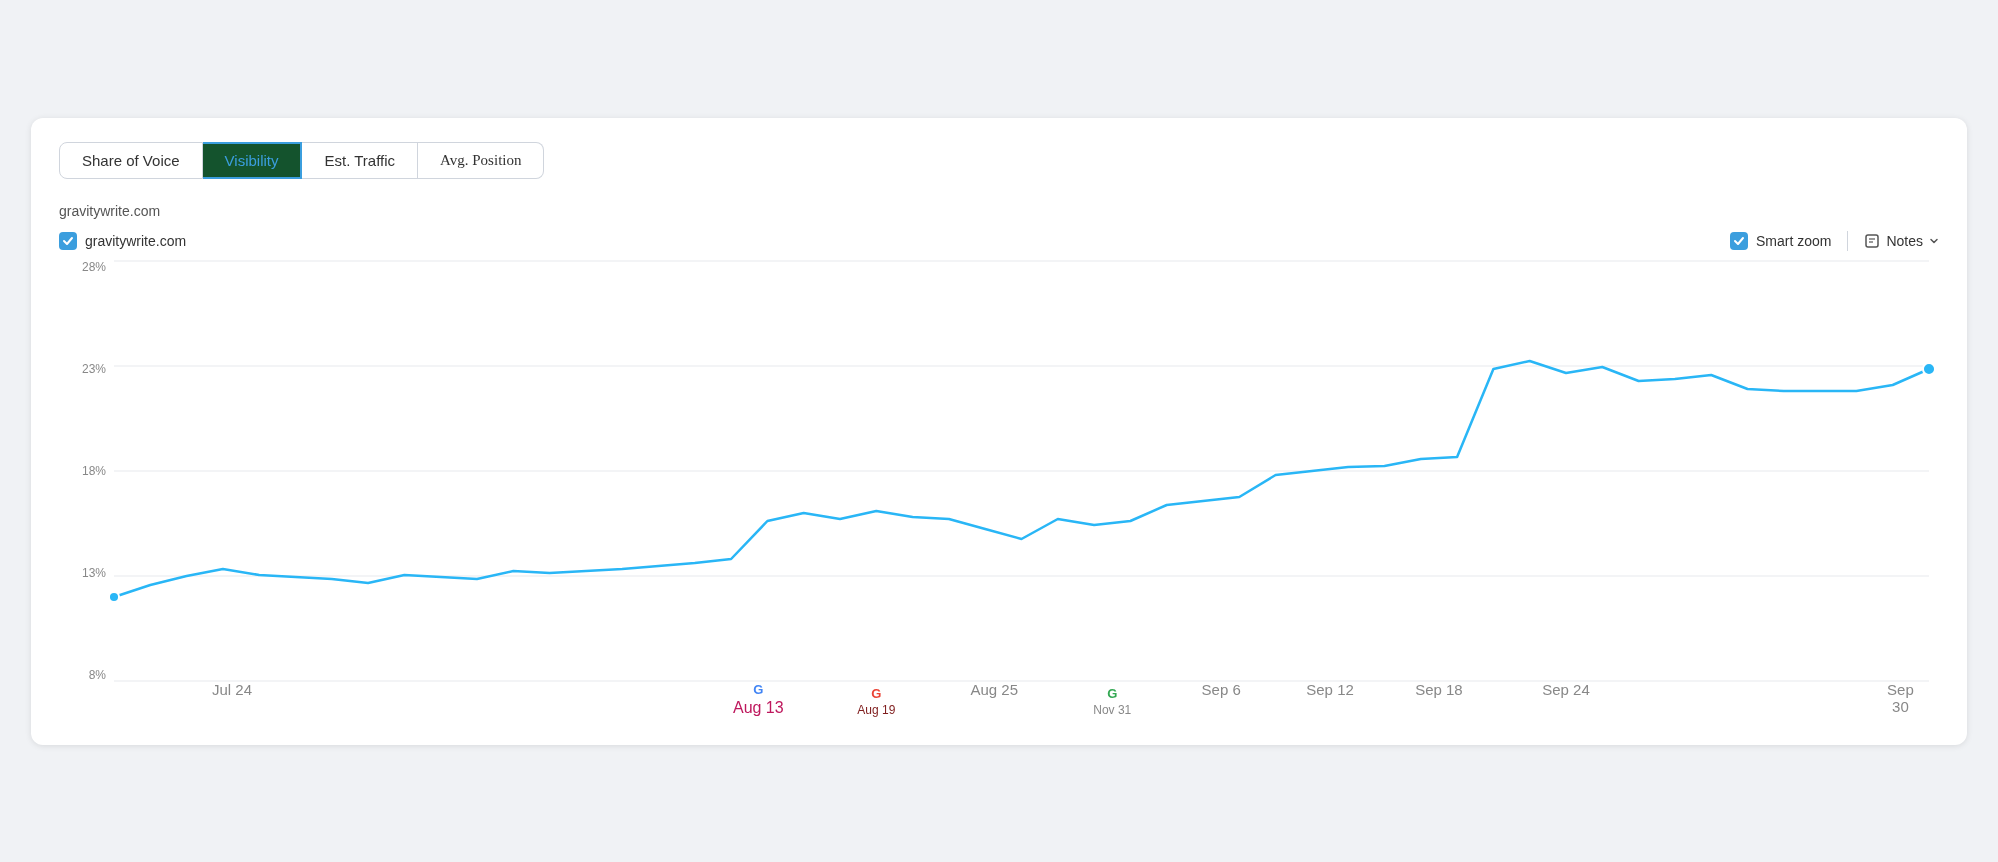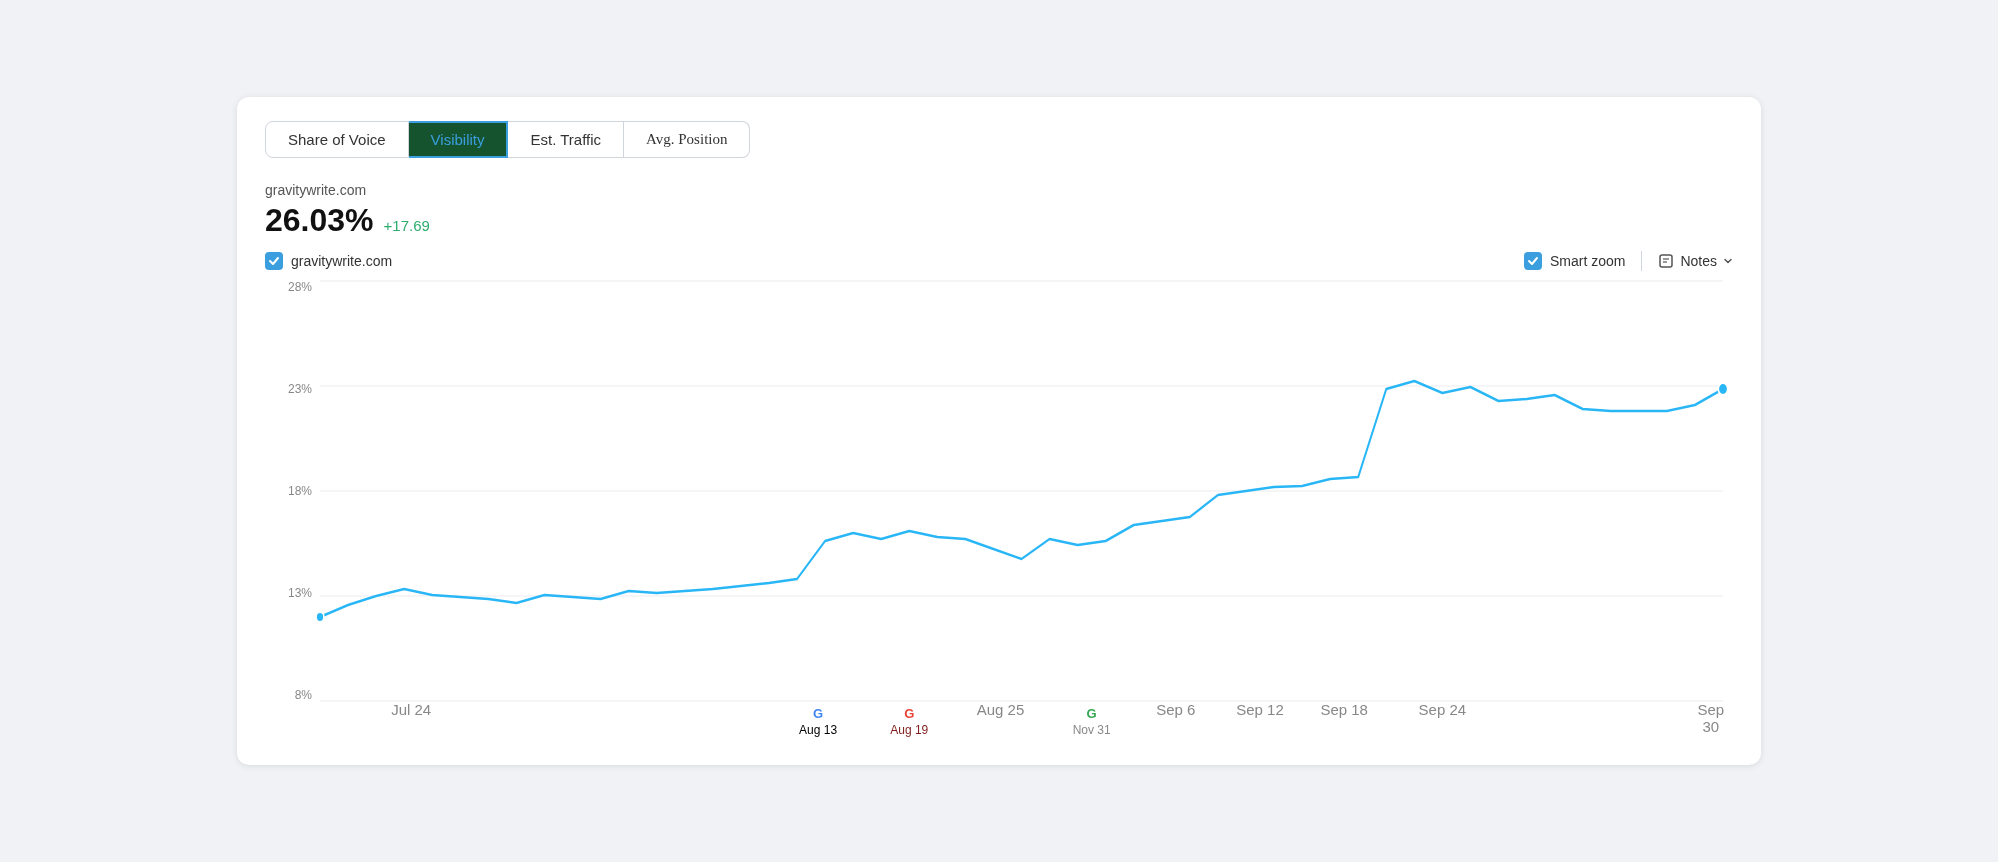--- a/index.html
+++ b/index.html
@@ -10,21 +10,21 @@
       justify-content: center;
       align-items: center;
       min-height: 100vh;
       padding: 16px;
     }
     .card {
       background: #fff;
       border-radius: 12px;
       box-shadow: 0 1px 6px rgba(0,0,0,0.1);
       padding: 24px 28px;
-      width: 1524px;
+      width: 1936px;
       max-width: 100%;
     }
     .tabs {
       display: flex;
       gap: 0;
       margin-bottom: 24px;
     }
     .tab {
       padding: 8px 22px;
       border: 1px solid #d0d5dd;
@@ -183,24 +183,20 @@
 
   <div class="tabs">
     <button class="tab">Share of Voice</button>
     <button class="tab active">Visibility</button>
     <button class="tab">Est. Traffic</button>
     <button class="tab">Avg. Position</button>
   </div>
 
   <div class="metric-section">
     <div class="metric-domain">gravitywrite.com</div>
-    <div class="metric-value-row">
-      <span class="metric-value">26.03%</span>
-      <span class="metric-change">+17.69</span>
-    </div>
   </div>
 
   <div class="chart-controls">
     <div class="legend-item">
       <div class="legend-checkbox">
         <svg viewBox="0 0 12 12" fill="none">
             <polyline points="2,6 5,9 10,3" stroke="white" stroke-width="2" stroke-linecap="round" stroke-linejoin="round"></polyline>
           </svg>
       </div>
       <span>gravitywrite.com</span>
@@ -310,21 +306,21 @@
 
     <div style="position:absolute; bottom:0; left:55px; right:10px; height:40px;">
 
       <span class="x-label" style="left:6.5%;">Jul 24</span>
 
       <div style="position:absolute; left:35.5%; bottom:4px; transform:translateX(-50%); text-align:center;">
         <div style="display:flex; flex-direction:column; align-items:center; gap:2px;">
           <span style="font-size:13px; font-weight:700;">
             <span style="color:#4285F4;">G</span>
           </span>
-          <span style="font-size:12px; color:#000000;">Aug 13</span>
+          <span style="font-size:16px; color:#be185d;">Aug 13</span>
         </div>
       </div>
 
       <div style="position:absolute; left:42%; bottom:4px; transform:translateX(-50%); text-align:center;">
         <div style="display:flex; flex-direction:column; align-items:center; gap:2px;">
           <span style="font-size:13px; font-weight:700;">
             <span style="color:#EA4335;">G</span>
           </span>
           <span style="font-size:12px; color:#7f1d1d;">Aug 19</span>
         </div>

